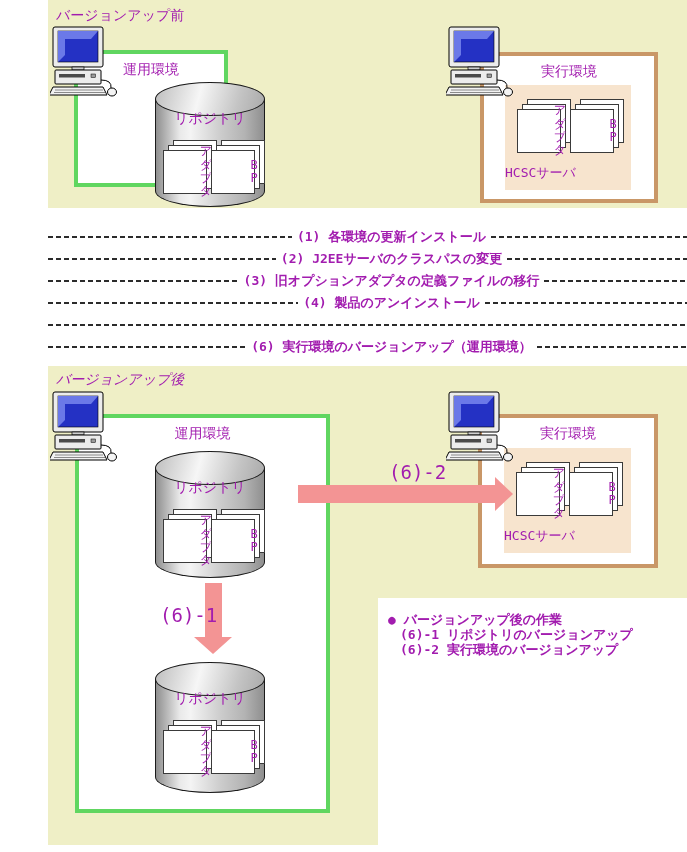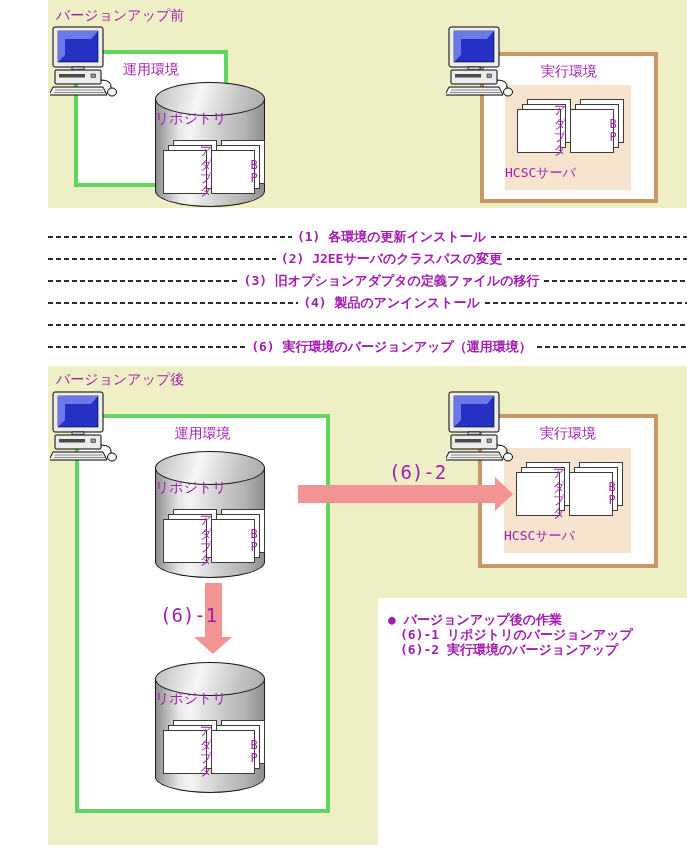--- a/index.html
+++ b/index.html
@@ -7,21 +7,21 @@
     position:relative;width:687px;height:852px;background:#fff;overflow:hidden;
     font-family:"DejaVu Sans Mono","Liberation Mono",monospace;
     color:#a21caf;
     margin-left:48px;
   }
   .bg-section{position:absolute;left:0;width:658px;background:var(--section-bg,#efefc6);z-index:0;}
   .bg-before{top:0;height:208px;}
   .bg-after{top:366px;height:479px;}
   .section-title{position:absolute;font-size:14px;line-height:16px;white-space:nowrap;z-index:3;}
   .title-before{left:8px;top:7px;}
-  .title-after{left:8px;top:371px;}
+  .title-after{left:8px;top:371px;font-style:italic;}
 
   
   .env-box{position:absolute;background:#fff;box-sizing:border-box;z-index:1;}
   .env-green{border:4px solid var(--operation-border,#60d660);}
   .env-brown{border:4px solid var(--execution-border,#c99767);}
   .green-box-1{left:26px;top:50px;width:154px;height:137px;}
   .brown-box-1{left:432px;top:52px;width:178px;height:151px;}
   .green-box-2{left:27px;top:414px;width:255px;height:399px;}
   .brown-box-2{left:430px;top:414px;width:180px;height:154px;}
   .env-label{position:absolute;top:7px;left:0;width:100%;text-align:center;font-size:14px;white-space:nowrap;}
@@ -37,21 +37,21 @@
   .cyl-1{left:107px;top:82px;height:125px;}
   .cyl-2{left:107px;top:451px;height:127px;}
   .cyl-3{left:107px;top:662px;height:131px;}
   .cyl-body{position:absolute;left:0;right:0;top:17px;bottom:0;box-sizing:border-box;
     background:linear-gradient(90deg,#8f8f8f 0,#e9e9e9 22%,#f4f4f4 32%,#cccccc 60%,#b3b3b3 82%,#8f8f8f 100%);
     border:1px solid #1a1a1a;border-top:none;
     border-radius:0 0 50% 50% / 0 0 16px 16px;}
   .cyl-top{position:absolute;left:0;top:0;width:100%;height:34px;box-sizing:border-box;
     background:linear-gradient(105deg,#bdbdbd,#f6f6f6 40%,#c4c4c4 75%,#a9a9a9);
     border:1px solid #1a1a1a;border-radius:50%;}
-  .cyl-label{position:absolute;top:28px;left:0;width:100%;text-align:left;font-size:14px;white-space:nowrap;}
+  .cyl-label{position:absolute;top:28px;left:0;width:100%;text-align:center;font-size:14px;white-space:nowrap;}
 
   
   .stack{position:absolute;width:46px;height:56px;}
   .cylinder .stack-adapter{left:8px;top:58px;}
   .cylinder .stack-bp{left:56px;top:58px;}
   .server-box .stack-adapter{left:12px;top:14px;}
   .server-box .stack-bp{left:65px;top:14px;}
   .page{position:absolute;width:34px;height:44px;background:#fff;border:1px solid #3a3a3a;box-sizing:border-box;padding-left:42px;}
   .p3{left:10px;top:0;}
   .p2{left:5px;top:5px;}

